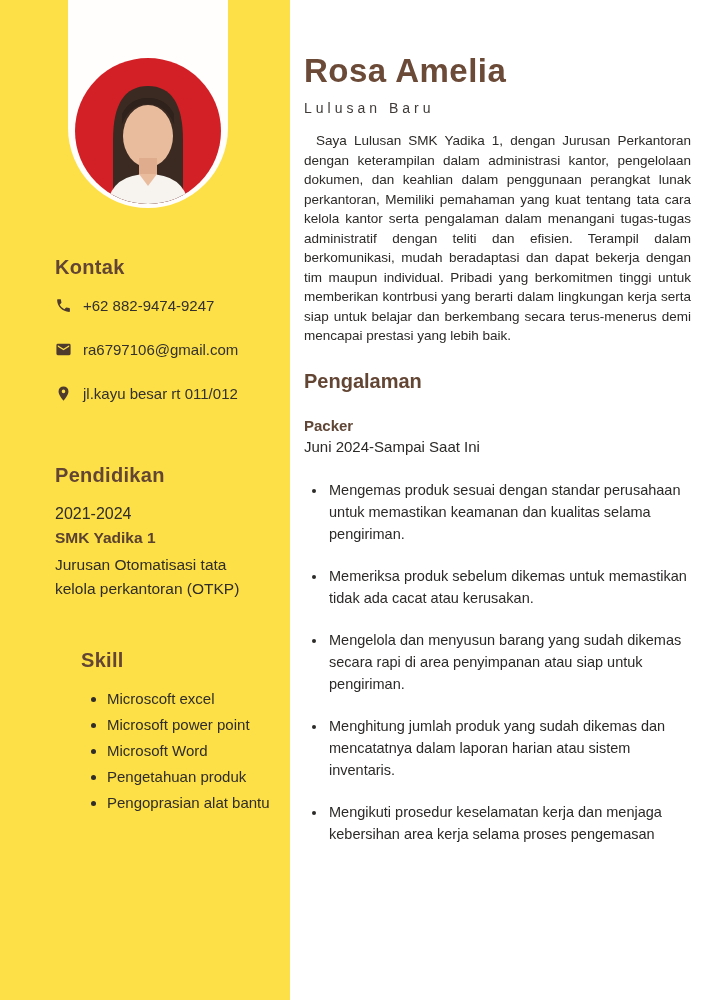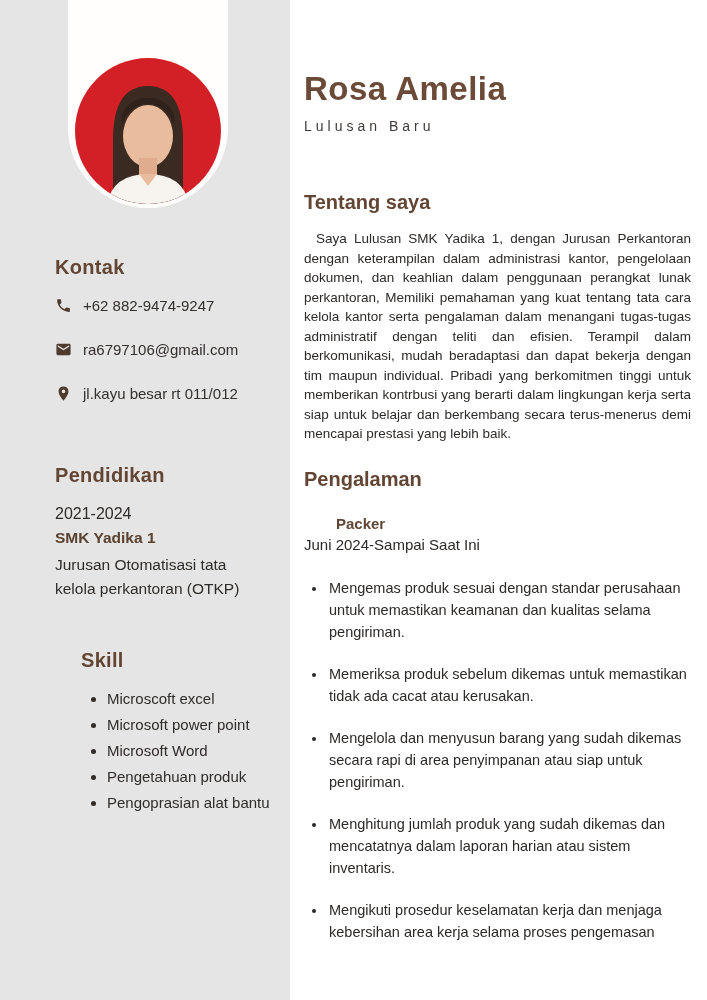--- a/index.html
+++ b/index.html
@@ -8,21 +8,21 @@
     position: relative;
     background: #ffffff;
     font-family: "Liberation Sans", sans-serif;
     overflow: hidden;
     color: #2e2b29;
   }
   
   .sidebar {
     position: absolute; left: 0; top: 0;
     width: 290px; height: 1000px;
-    background: #e5e5e5;
+    background: #fde047;
   }
   .capsule {
     position: absolute; left: 68px; top: 0;
     width: 160px; height: 208px;
     background: #fffefd;
     border-radius: 0 0 80px 80px;
   }
   .avatar {
     position: absolute; left: 7px; top: 58px;
     width: 146px; height: 146px;
@@ -52,21 +52,21 @@
   .edu-school { font-size: 15.5px; font-weight: bold; color: #5a4130; margin: 0 0 6px 0; }
   .edu-major { font-size: 15.5px; color: #2f2c29; line-height: 24px; margin: 0; width: 195px; }
   .skill-block { margin-top: 48px; margin-left: 26px; }
   .skill-list { margin: 16px 0 0 0; padding-left: 26px; }
   .skill-list li { font-size: 15px; color: #2f2c29; margin-bottom: 9px; }
   
   .main {
     position: absolute; left: 290px; top: 0;
     width: 417px; height: 1000px;
     box-sizing: border-box;
-    padding: 70px 16px 0 14px;
+    padding: 52px 16px 0 14px;
     background: #ffffff;
   }
   .name {
     font-size: 33px; font-weight: bold;
     color: #6b4a38;
     letter-spacing: 0.5px;
     margin: 0;
   }
   .subtitle {
     margin-top: 10px;
@@ -86,21 +86,20 @@
     line-height: 19.5px;
     text-align: justify;
     text-indent: 12px;
     color: #2c2a28;
   }
   .exp-heading { margin-top: 24px; }
   .job-title {
     margin-top: 24px;
     font-size: 15px; font-weight: bold;
     color: #5f4636;
-    margin-left: 32px;
   }
   .job-period { margin-top: 4px; font-size: 15px; color: #2c2a28; }
   .job-bullets { margin: 24px 0 0 0; padding-left: 23px; }
   .job-bullets li {
     font-size: 14.5px;
     line-height: 22px;
     color: #2c2a28;
     margin-bottom: 20px;
     padding-left: 2px;
   }
@@ -176,21 +175,20 @@
     </section>
 
   </div>
 </aside>
 
 <main class="main">
 
   <h1 class="name">Rosa Amelia</h1>
   <div class="subtitle">Lulusan Baru</div>
 
-  <h2 class="sec-heading about-heading">Tentang saya</h2>
   <p class="about-body">Saya Lulusan SMK Yadika 1, dengan Jurusan Perkantoran dengan keterampilan dalam administrasi kantor, pengelolaan dokumen, dan keahlian dalam penggunaan perangkat lunak perkantoran, Memiliki pemahaman yang kuat tentang tata cara kelola kantor serta pengalaman dalam menangani tugas-tugas administratif dengan teliti dan efisien. Terampil dalam berkomunikasi, mudah beradaptasi dan dapat bekerja dengan tim maupun individual. Pribadi yang berkomitmen tinggi untuk memberikan kontrbusi yang berarti dalam lingkungan kerja serta siap untuk belajar dan berkembang secara terus-menerus demi mencapai prestasi yang lebih baik.</p>
 
   <h2 class="sec-heading exp-heading">Pengalaman</h2>
 
   <div>
     <div class="job-title">Packer</div>
     <div class="job-period">Juni 2024-Sampai Saat Ini</div>
     <ul class="job-bullets">
       <li>Mengemas produk sesuai dengan standar perusahaan untuk memastikan keamanan dan kualitas selama pengiriman.</li>
       <li>Memeriksa produk sebelum dikemas untuk memastikan tidak ada cacat atau kerusakan.</li>

